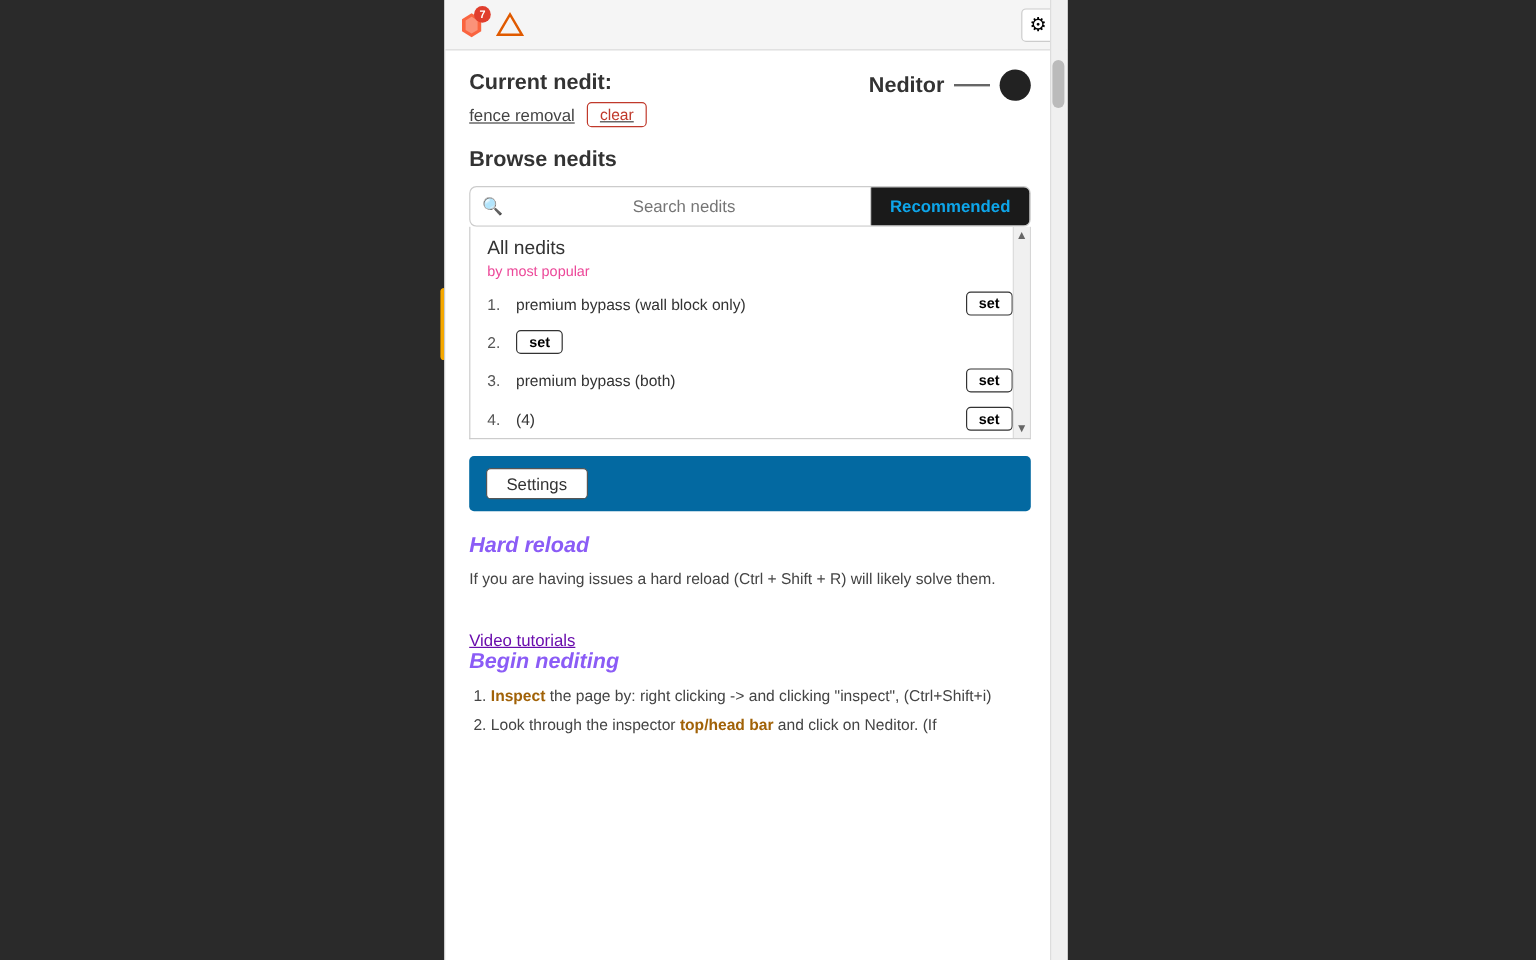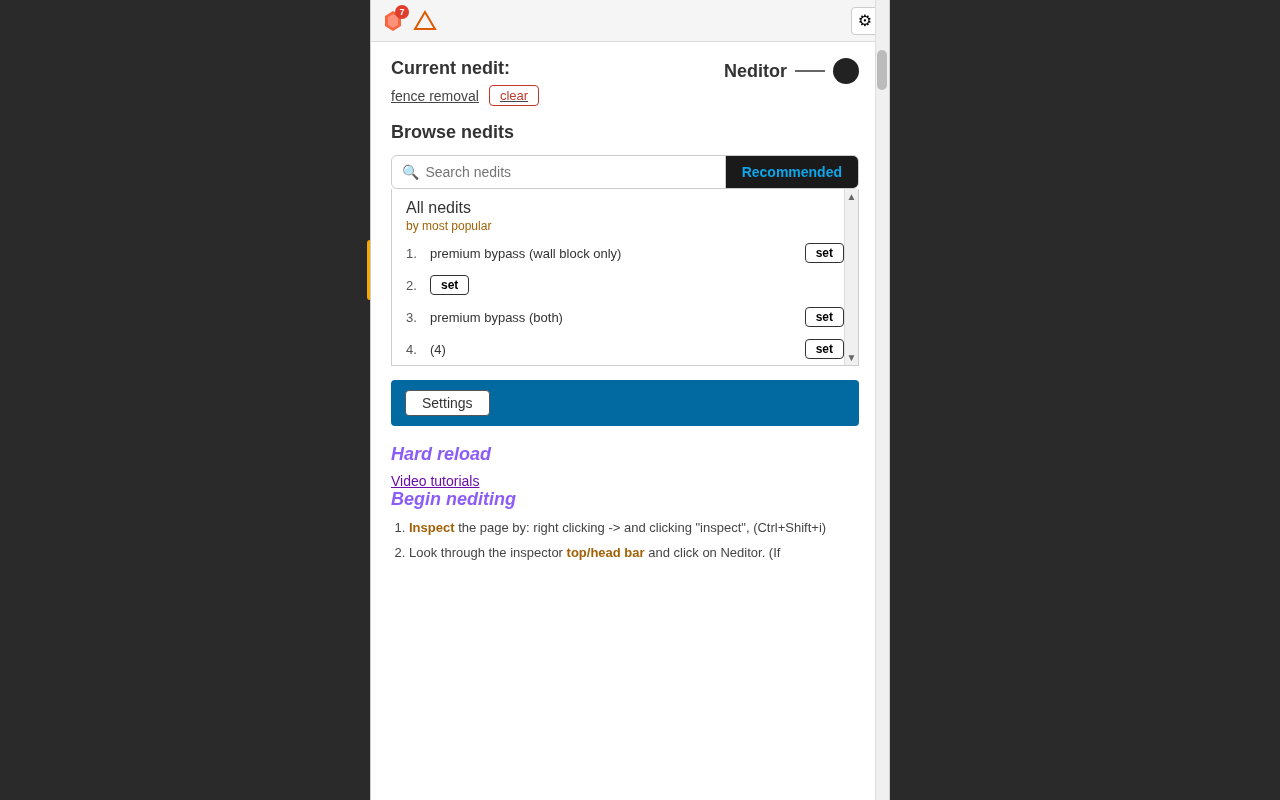--- a/index.html
+++ b/index.html
@@ -221,20 +221,21 @@
     }
 
     .search-input {
       border: none;
       outline: none;
       font-size: 14px;
       color: #c2410c;
       width: 100%;
       padding: 8px 0;
       background: transparent;
+      text-align: center;
     }
 
     .recommended-btn {
       background: #1a1a1a;
       color: #0ea5e9;
       border: none;
       padding: 8px 16px;
       font-size: 14px;
       font-weight: bold;
       cursor: pointer;
@@ -254,21 +255,21 @@
     }
 
     .all-nedits-title {
       font-size: 16px;
       font-weight: normal;
       color: #333;
     }
 
     .by-popular {
       font-size: 12px;
-      color: #a16207;
+      color: #ec4899;
       margin-top: 2px;
     }
 
     .nedit-item {
       display: flex;
       align-items: center;
       padding: 6px 14px;
       font-size: 13px;
       color: #333;
       gap: 6px;
@@ -359,21 +360,21 @@
 
     .section-text {
       font-size: 13px;
       color: #444;
       line-height: 1.5;
     }
 
     
     .video-link {
       display: block;
-      margin-top: 0;
+      margin-top: 32px;
       color: #6a0dad;
       font-size: 14px;
       text-decoration: underline;
       cursor: pointer;
     }
 
     
     .begin-nediting-section {
     }
 
@@ -490,20 +491,21 @@
       </div>
 
       <div class="settings-section">
         <div class="settings-bar">
           <button class="settings-btn">Settings</button>
         </div>
       </div>
 
       <div class="hard-reload-section">
         <div class="section-title">Hard reload</div>
+        <div class="section-text">If you are having issues a hard reload (Ctrl + Shift + R) will likely solve them.</div>
       </div>
 
       <a class="video-link" href="#">Video tutorials</a>
 
       <div class="begin-nediting-section">
         <div class="section-title">Begin nediting</div>
         <ol class="begin-list">
           <li>
             <strong>Inspect</strong> the page by: right clicking -&gt; and clicking "inspect", (Ctrl+Shift+i)
           </li>

